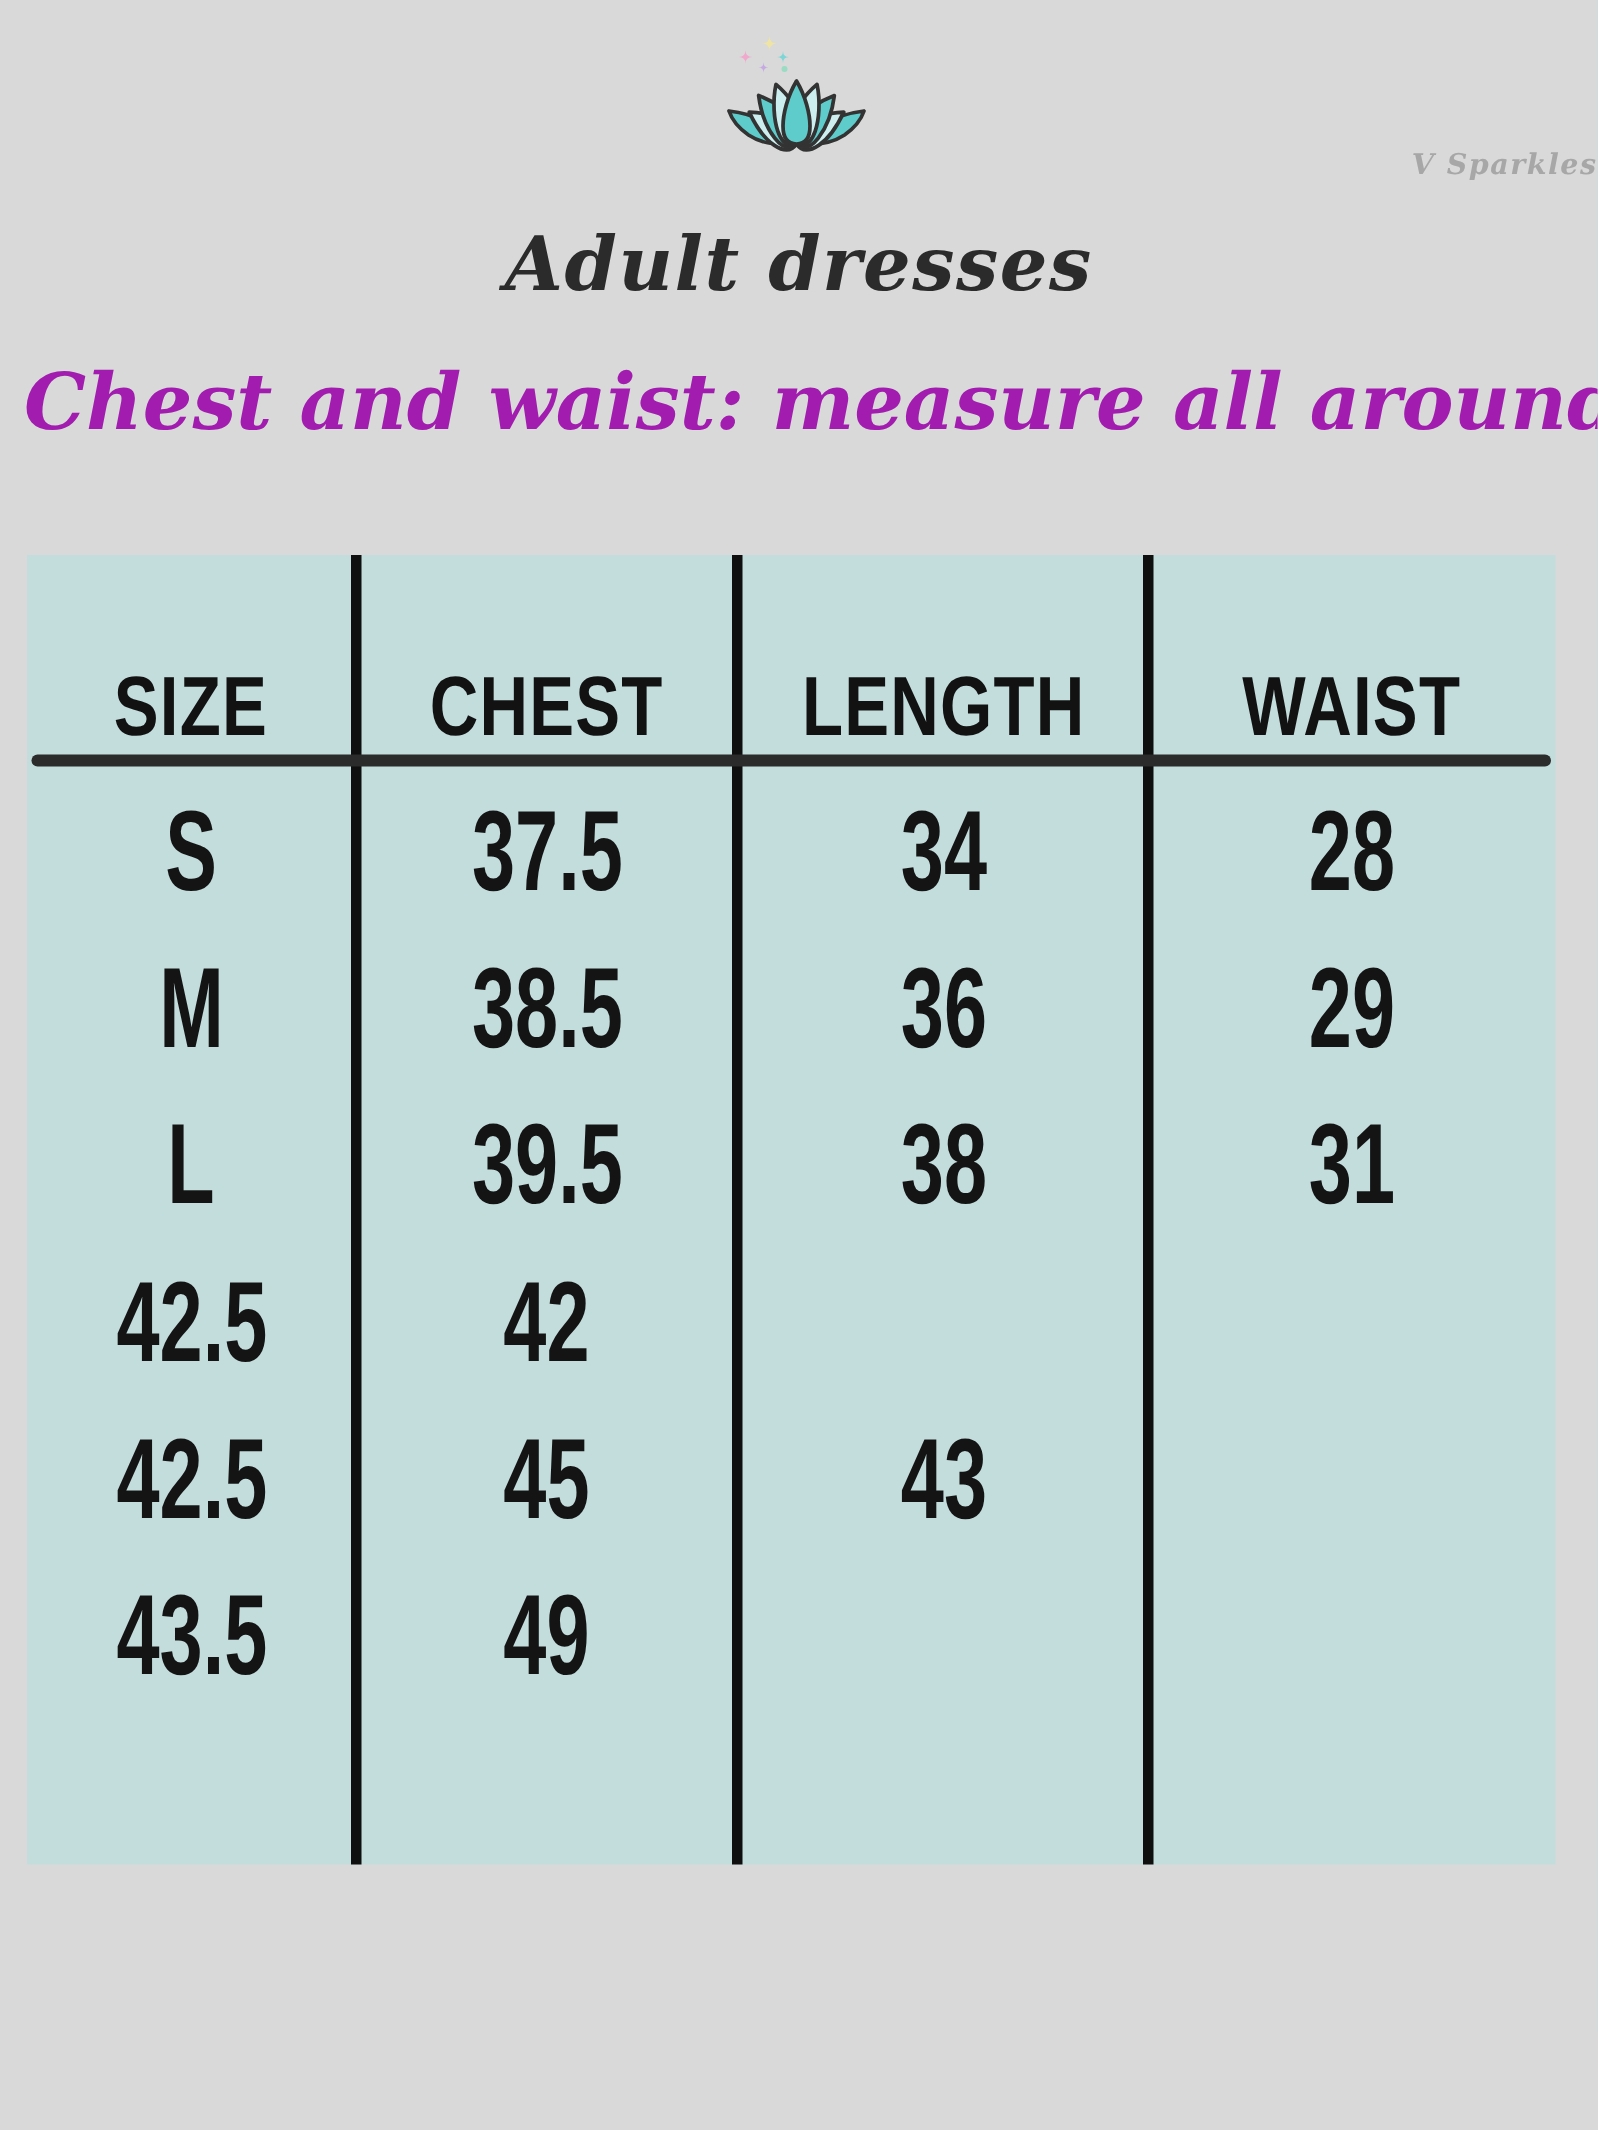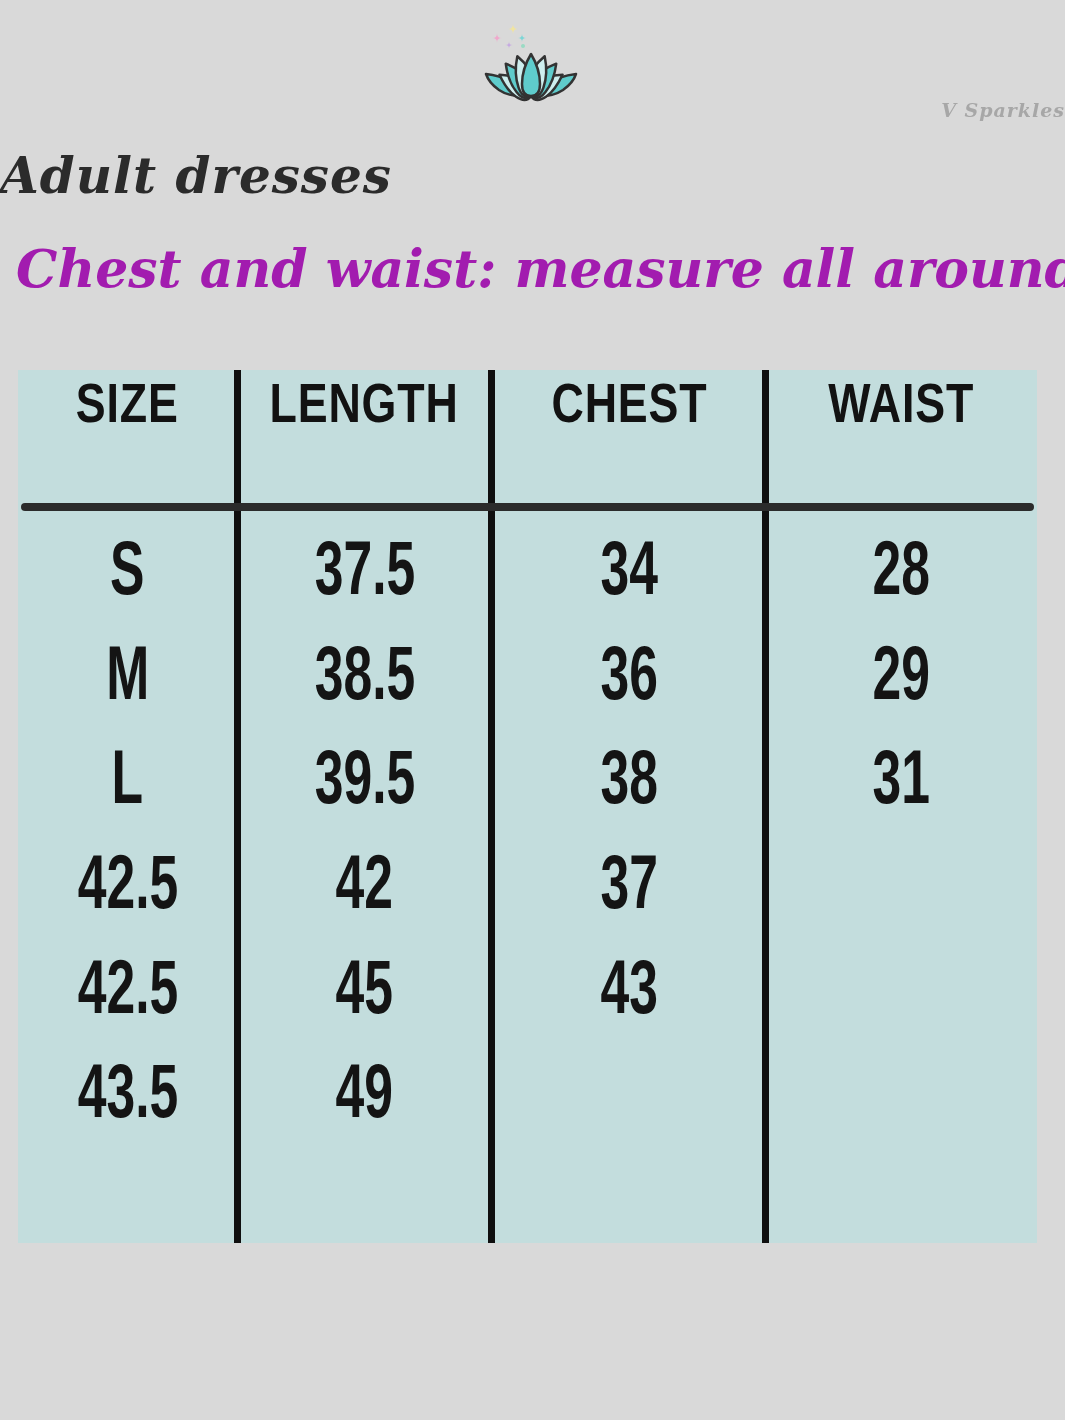--- a/index.html
+++ b/index.html
@@ -16,21 +16,21 @@
   .brand-name {
     position: absolute; top: 99px; left: 0; width: 100%;
     text-align: right;
     font-family: "DejaVu Serif", serif; font-style: italic; font-weight: bold;
     font-size: 19px; letter-spacing: 1px; color: #a7a7a7;
   }
 
   
   .title-main {
     position: absolute; top: 146px; left: 0; width: 100%;
-    text-align: left;
+    text-align: center;
     font-family: "DejaVu Serif", serif; font-style: italic; font-weight: bold;
     font-size: 50px; color: #2b2b2b; letter-spacing: 1px;
   }
   .title-sub {
     position: absolute; top: 238px; left: 16px; width: 100%;
     text-align: center;
     font-family: "DejaVu Serif", serif; font-style: italic; font-weight: bold;
     font-size: 52px; color: #a21caf; letter-spacing: 0px;
   }
 
@@ -45,21 +45,21 @@
   .vline-2 { left: 470px; }
   .vline-3 { left: 744px; }
   .header-rule {
     position: absolute; top: 133px; left: 3px; right: 3px; height: 8px;
     background: #2b2b2b; border-radius: 4px; z-index: 3;
   }
   .header-row {
     position: absolute; top: 0; left: 0; width: 100%; height: 133px;
     display: grid; grid-template-columns: 219px 255px 274px 271px;
   }
-  .header-cell { display: flex; align-items: flex-start; justify-content: center; }
+  .header-cell { display: flex; align-items: flex-end; justify-content: center; }
   .header-text {
     display: inline-block;
     font-weight: bold; font-size: 56px; color: #121212;
     transform: scaleX(0.80); transform-origin: center;
     letter-spacing: 1px;
   }
   .body-rows {
     position: absolute; top: 141px; left: 0; right: 0; bottom: 0;
     display: grid; grid-template-rows: repeat(7, 1fr);
   }
@@ -127,26 +127,26 @@
     <div class="vline vline-1"></div>
     <div class="vline vline-2"></div>
     <div class="vline vline-3"></div>
     <div class="header-rule"></div>
 
     <div class="header-row">
       <div class="header-cell">
           <span class="header-text">SIZE</span>
         </div>
       <div class="header-cell">
+          <span class="header-text">CHEST</span>
+        </div>
+      <div class="header-cell">
           <span class="header-text">LENGTH</span>
         </div>
       <div class="header-cell">
-          <span class="header-text">CHEST</span>
-        </div>
-      <div class="header-cell">
           <span class="header-text">WAIST</span>
         </div>
     </div>
 
     <div class="body-rows">
       <div class="data-row">
         <div class="data-cell">
             <span class="value-text">S</span>
           </div>
         <div class="data-cell">
@@ -186,23 +186,20 @@
         <div class="data-cell">
             <span class="value-text">31</span>
           </div>
       </div>
       <div class="data-row">
         <div class="data-cell">
             <span class="value-text">42.5</span>
           </div>
         <div class="data-cell">
             <span class="value-text">42</span>
-          </div>
-        <div class="data-cell">
-            <span class="value-text">37</span>
           </div>
       </div>
       <div class="data-row">
         <div class="data-cell">
             <span class="value-text">42.5</span>
           </div>
         <div class="data-cell">
             <span class="value-text">45</span>
           </div>
         <div class="data-cell">

